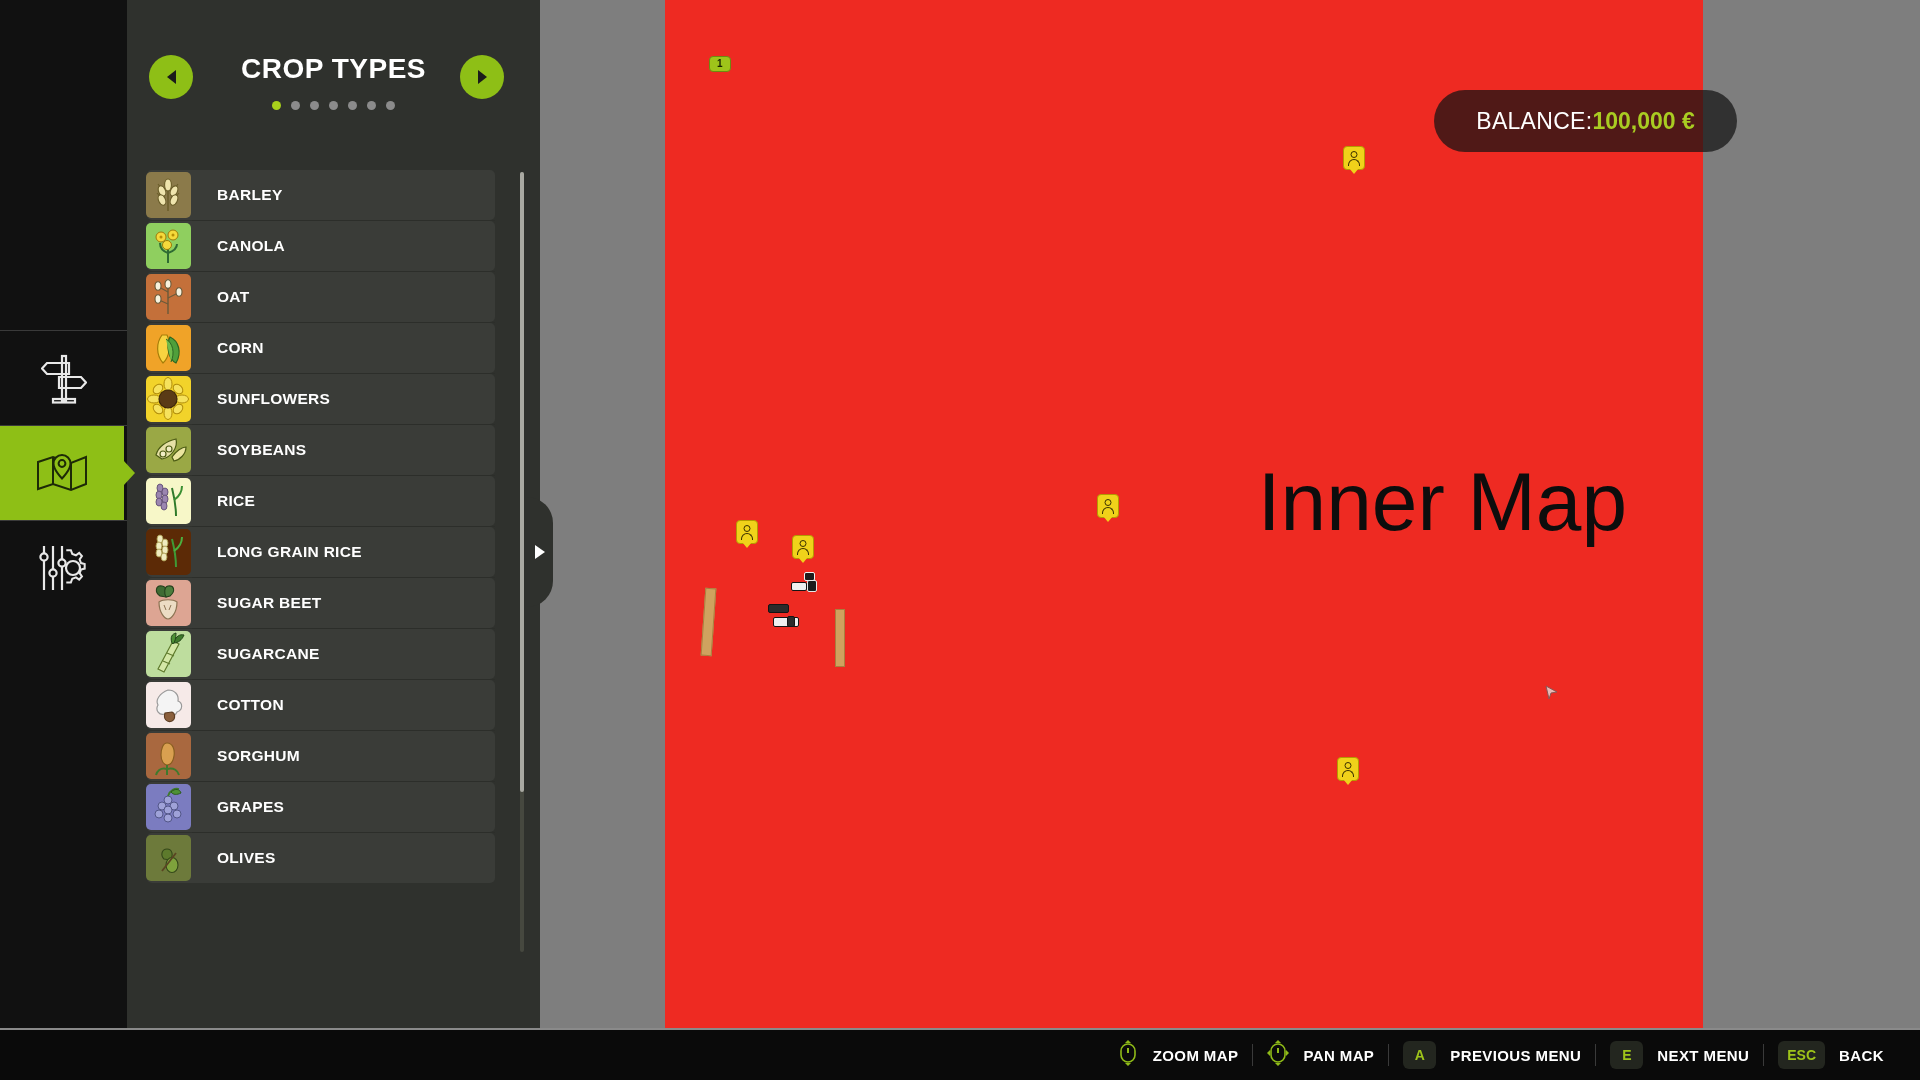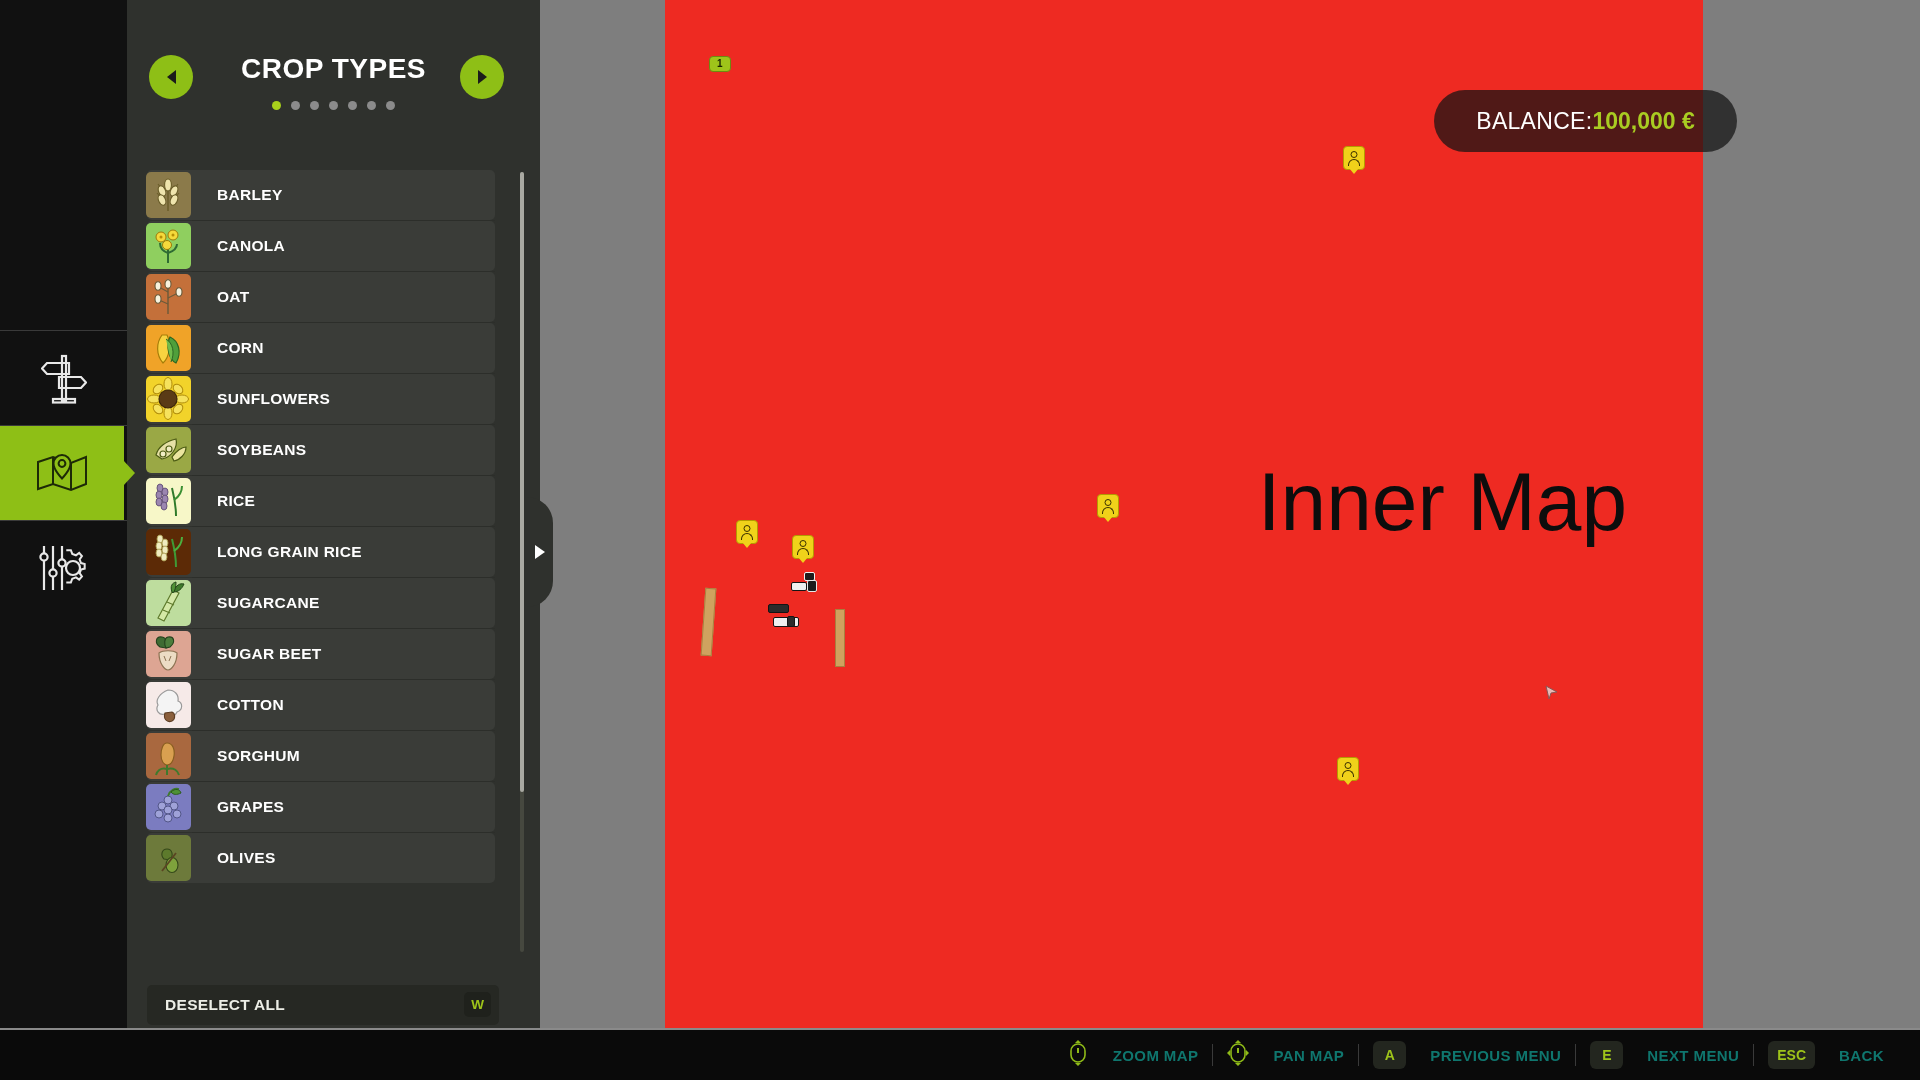--- a/index.html
+++ b/index.html
@@ -214,22 +214,22 @@
     position:absolute; left:0; bottom:0; width:1920px; height:50px;
     background:#0a0a0a; z-index:40;
     display:flex; align-items:center; justify-content:flex-end;
     padding-right:22px;
   }
   .hint{
     display:flex; align-items:center; height:50px; padding:0 14px;
   }
   .hint-sep{ width:1px; height:22px; background:#3a3a3a; }
   .hint-label{
-    color:#0f766e; font-size:15px; font-weight:bold; letter-spacing:.4px;
-    margin-left:24px;
+    color:#ffffff; font-size:15px; font-weight:bold; letter-spacing:.4px;
+    margin-left:14px;
   }
   .key-badge{
     min-width:33px;height:28px; background:#23261f; border-radius:6px;
     display:flex;align-items:center;justify-content:center;
     color:#9ec41a; font-size:14px; font-weight:bold; padding:0 9px;
   }
   .mouse-ico{ width:22px;height:26px; flex:none; }
 
   #bar-top-edge{
     position:absolute; left:0; bottom:50px; width:1920px; height:2px;
@@ -444,45 +444,45 @@
                   <ellipse cx="13" cy="24" rx="3" ry="4"></ellipse>
                   <ellipse cx="18" cy="28" rx="3" ry="4"></ellipse>
                 </g>
               </g>
             </svg>
           </div>
           <span class="crop-label">LONG GRAIN RICE</span>
           <span class="row-div"></span>
         </div>
         <div class="crop-row">
+          <div class="crop-icon" style="background: rgb(221, 165, 147);">
+            <svg width="45" height="46" viewBox="0 0 45 46">
+              <g>
+                <path d="M14 16 C8 12 10 5 16 6 C21 7 22 13 20 17 Z" fill="#3f6b33" stroke="#24411d" stroke-width="1.1"></path>
+                <path d="M24 16 C30 11 28 5 22 6 C18 7 18 13 20 17 Z" fill="#4c7d3c" stroke="#24411d" stroke-width="1.1"></path>
+                <path d="M13 22 C13 33 19 39 22 39 C25 39 31 33 31 22 C27 19 17 19 13 22 Z" fill="#ecdcc4" stroke="#8d7454" stroke-width="1.2"></path>
+                <path d="M18 25 L20 30 M25 25 L23 30" stroke="#8d7454" stroke-width="1"></path>
+              </g>
+            </svg>
+          </div>
+          <span class="crop-label">SUGAR BEET</span>
+          <span class="row-div"></span>
+        </div>
+        <div class="crop-row">
           <div class="crop-icon" style="background: rgb(190, 221, 158);">
             <svg width="45" height="46" viewBox="0 0 45 46">
               <g>
                 <path d="M12 38 L27 10 L33 13 L18 41 Z" fill="#d4e8a6" stroke="#5e7a2c" stroke-width="1.2"></path>
                 <path d="M17 30 L24 33 M21 22 L28 25" stroke="#5e7a2c" stroke-width="1.1"></path>
                 <path d="M28 11 C30 5 34 3 38 4 C36 9 32 12 28 12 Z" fill="#3f7a2c" stroke="#24471a" stroke-width="1"></path>
                 <path d="M26 12 C24 6 26 3 30 2 C30 7 29 11 27 13 Z" fill="#4e9136" stroke="#24471a" stroke-width="1"></path>
               </g>
             </svg>
           </div>
           <span class="crop-label">SUGARCANE</span>
-          <span class="row-div"></span>
-        </div>
-        <div class="crop-row">
-          <div class="crop-icon" style="background: rgb(221, 165, 147);">
-            <svg width="45" height="46" viewBox="0 0 45 46">
-              <g>
-                <path d="M14 16 C8 12 10 5 16 6 C21 7 22 13 20 17 Z" fill="#3f6b33" stroke="#24411d" stroke-width="1.1"></path>
-                <path d="M24 16 C30 11 28 5 22 6 C18 7 18 13 20 17 Z" fill="#4c7d3c" stroke="#24411d" stroke-width="1.1"></path>
-                <path d="M13 22 C13 33 19 39 22 39 C25 39 31 33 31 22 C27 19 17 19 13 22 Z" fill="#ecdcc4" stroke="#8d7454" stroke-width="1.2"></path>
-                <path d="M18 25 L20 30 M25 25 L23 30" stroke="#8d7454" stroke-width="1"></path>
-              </g>
-            </svg>
-          </div>
-          <span class="crop-label">SUGAR BEET</span>
           <span class="row-div"></span>
         </div>
         <div class="crop-row">
           <div class="crop-icon" style="background: rgb(246, 234, 232);">
             <svg width="45" height="46" viewBox="0 0 45 46">
               <g>
                 <path d="M22 8 C29 8 33 13 32 19 C37 21 37 28 31 30 C29 35 22 36 19 32 C13 34 9 28 12 23 C9 18 14 11 22 8 Z" fill="#f4f4f4" stroke="#9a9a9a" stroke-width="1.2"></path>
                 <path d="M19 31 C17 37 21 41 26 39 C30 37 29 31 26 30 Z" fill="#8a5f3c" stroke="#5c3d23" stroke-width="1.1"></path>
               </g>
             </svg>
@@ -533,26 +533,20 @@
             </svg>
           </div>
           <span class="crop-label">OLIVES</span>
         </div>
       </div>
   </div>
 
   <div id="list-scroll-track"></div>
   <div id="list-scroll-thumb"></div>
 
-  <div id="panel-footer">
-    <div id="deselect-all">
-      <span id="deselect-label">DESELECT ALL</span>
-      <span id="deselect-key">W</span>
-    </div>
-  </div>
 </div>
 
 <div id="panel-handle">
   <span class="bulge"></span>
   <span class="tri"></span>
 </div>
 
 <div id="map-area">
   <div id="map-title">Inner Map</div>
 

